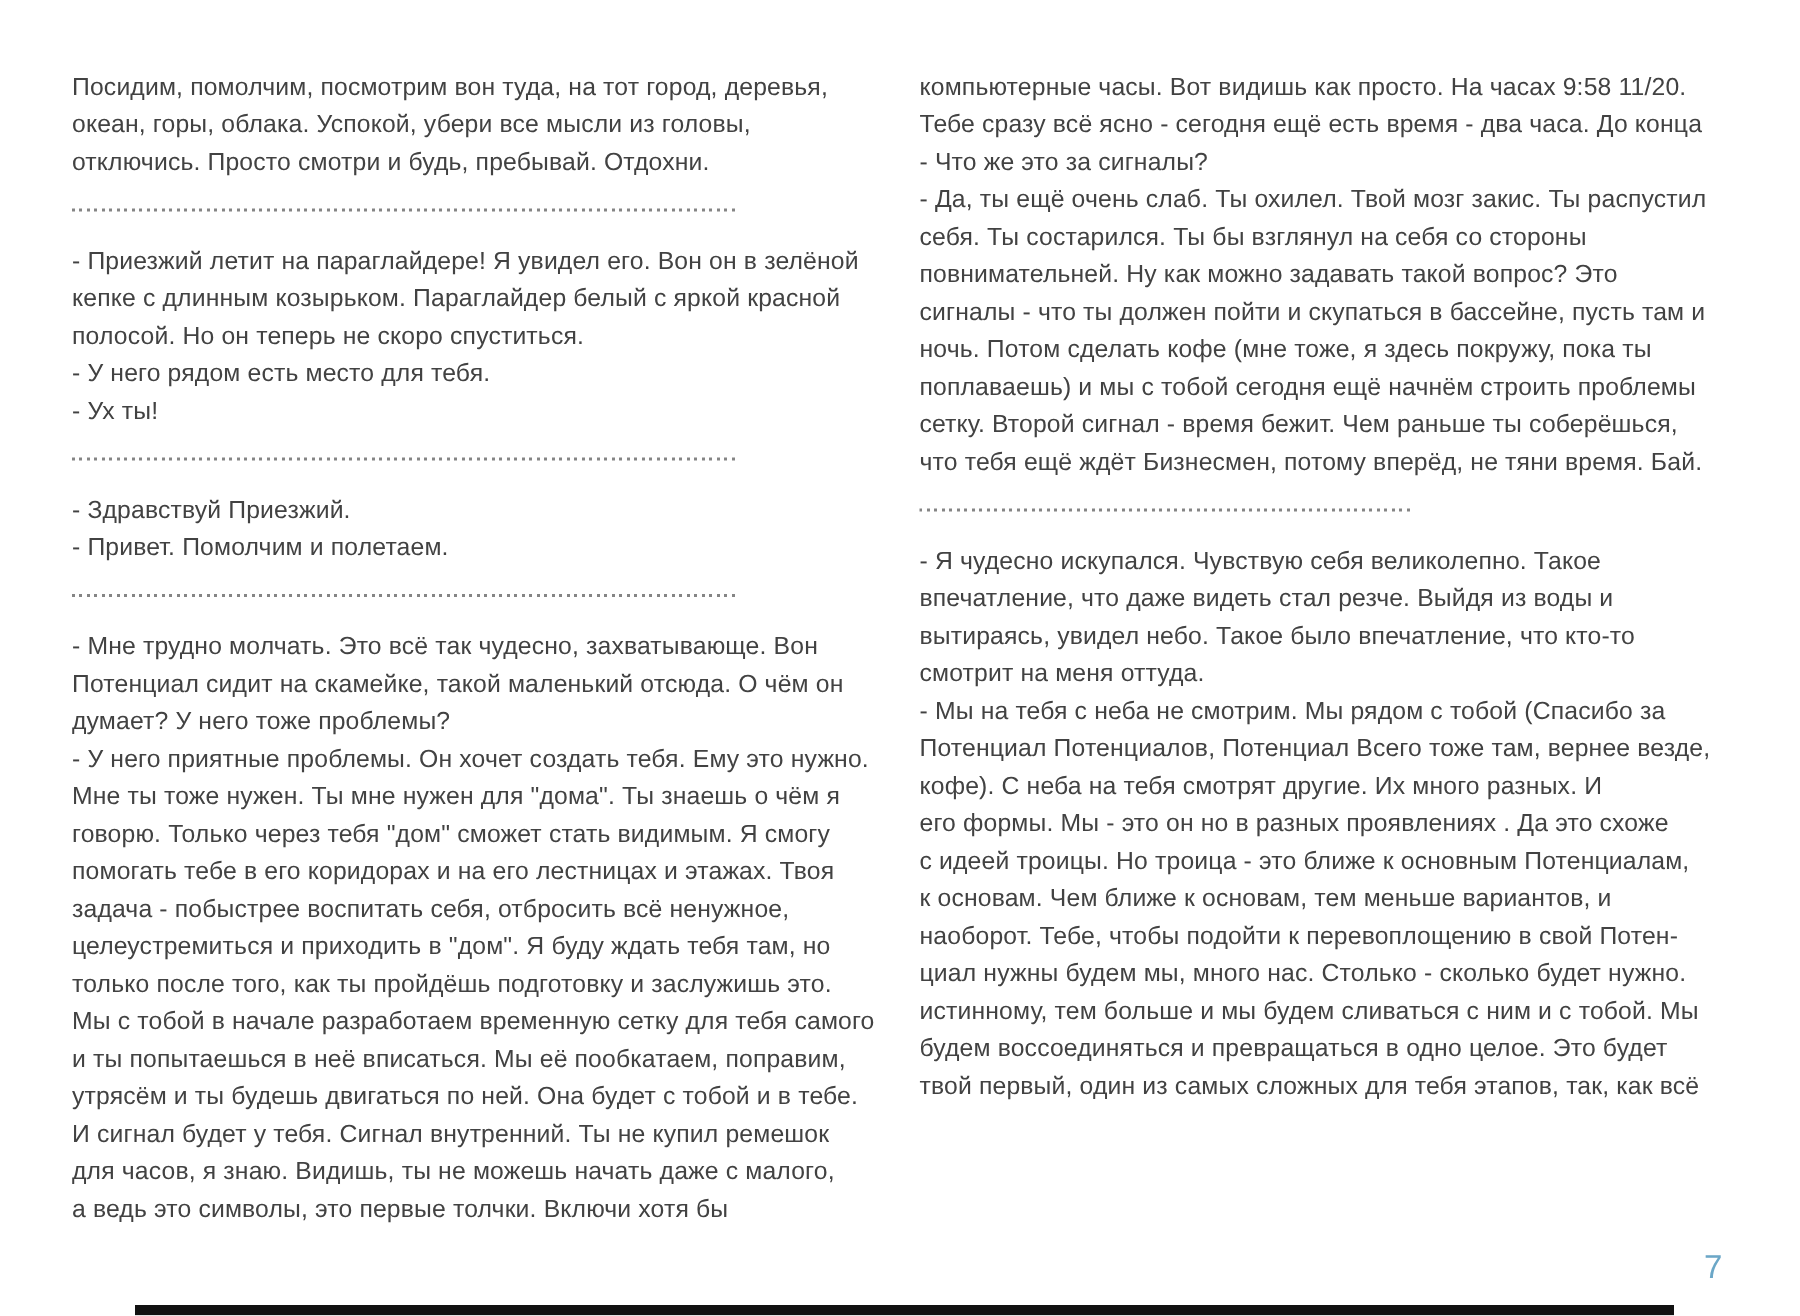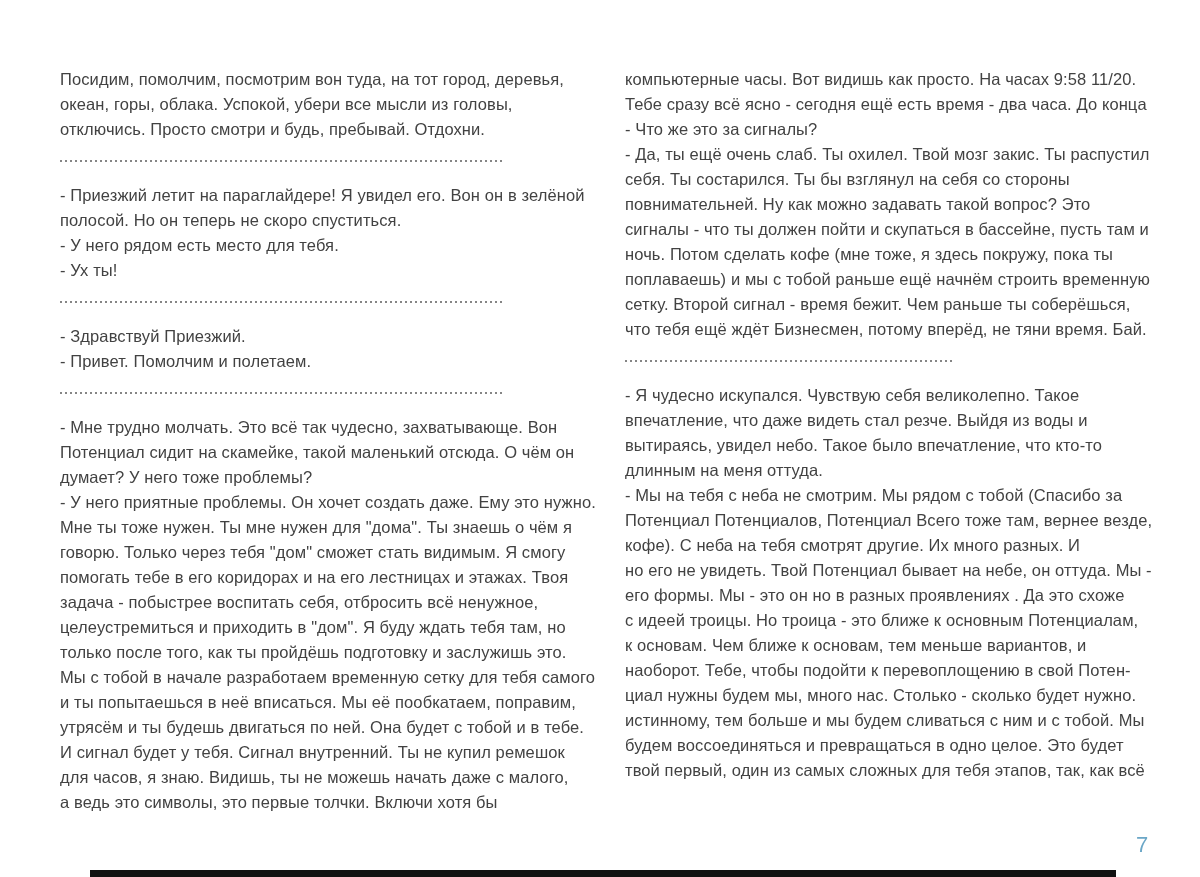--- a/index.html
+++ b/index.html
@@ -7,26 +7,25 @@
     position: relative;
     width: 1200px;
     height: 877px;
     background: #ffffff;
     overflow: hidden;
     font-family: "Liberation Sans", "DejaVu Sans", sans-serif;
     color: #424242;
   }
   .column {
     position: absolute;
-    top: 67px;
+    top: 46px;
     font-size: 16.5px;
     line-height: 25px;
     letter-spacing: 0.1px;
     white-space: nowrap;
-    margin-left: 12px;
   }
   .column-left  { left: 48px;  width: 540px; }
   .column-right { left: 613px; width: 545px; }
   .par { margin: 0; }
   .line { display: block; }
   .dotted-sep {
     height: 2px;
     margin: 18px 0 21px 0;
     background: repeating-linear-gradient(to right,
       #858585 0, #858585 2px, transparent 2px, transparent 5px);
@@ -56,35 +55,36 @@
 <div class="page">
   <div class="column column-left">
       <div class="par">
         <div class="line">Посидим, помолчим, посмотрим вон туда, на тот город, деревья,</div>
         <div class="line">океан, горы, облака. Успокой, убери все мысли из головы,</div>
         <div class="line">отключись. Просто смотри и будь, пребывай. Отдохни.</div>
       </div>
       <div class="dotted-sep"></div>
       <div class="par">
         <div class="line">- Приезжий летит на параглайдере! Я увидел его. Вон он в зелёной</div>
+        <div class="line">кепке с длинным козырьком. Параглайдер белый с яркой красной</div>
         <div class="line">полосой. Но он теперь не скоро спуститься.</div>
         <div class="line">- У него рядом есть место для тебя.</div>
         <div class="line">- Ух ты!</div>
       </div>
       <div class="dotted-sep"></div>
       <div class="par">
         <div class="line">- Здравствуй Приезжий.</div>
         <div class="line">- Привет. Помолчим и полетаем.</div>
       </div>
       <div class="dotted-sep"></div>
       <div class="par">
         <div class="line">- Мне трудно молчать. Это всё так чудесно, захватывающе. Вон</div>
         <div class="line">Потенциал сидит на скамейке, такой маленький отсюда. О чём он</div>
         <div class="line">думает? У него тоже проблемы?</div>
-        <div class="line">- У него приятные проблемы. Он хочет создать даже. Ему это нужно.</div>
+        <div class="line">- У него приятные проблемы. Он хочет создать тебя. Ему это нужно.</div>
         <div class="line">Мне ты тоже нужен. Ты мне нужен для "дома". Ты знаешь о чём я</div>
         <div class="line">говорю. Только через тебя "дом" сможет стать видимым. Я смогу</div>
         <div class="line">помогать тебе в его коридорах и на его лестницах и этажах. Твоя</div>
         <div class="line">задача - побыстрее воспитать себя, отбросить всё ненужное,</div>
         <div class="line">целеустремиться и приходить в "дом". Я буду ждать тебя там, но</div>
         <div class="line">только после того, как ты пройдёшь подготовку и заслужишь это.</div>
         <div class="line">Мы с тобой в начале разработаем временную сетку для тебя самого</div>
         <div class="line">и ты попытаешься в неё вписаться. Мы её пообкатаем, поправим,</div>
         <div class="line">утрясём и ты будешь двигаться по ней. Она будет с тобой и в тебе.</div>
         <div class="line">И сигнал будет у тебя. Сигнал внутренний. Ты не купил ремешок</div>
@@ -95,34 +95,33 @@
   <div class="column column-right">
       <div class="par">
         <div class="line">компьютерные часы. Вот видишь как просто. На часах 9:58 11/20.</div>
         <div class="line">Тебе сразу всё ясно - сегодня ещё есть время - два часа. До конца</div>
         <div class="line">- Что же это за сигналы?</div>
         <div class="line">- Да, ты ещё очень слаб. Ты охилел. Твой мозг закис. Ты распустил</div>
         <div class="line">себя. Ты состарился. Ты бы взглянул на себя со стороны</div>
         <div class="line">повнимательней. Ну как можно задавать такой вопрос? Это</div>
         <div class="line">сигналы - что ты должен пойти и скупаться в бассейне, пусть там и</div>
         <div class="line">ночь. Потом сделать кофе (мне тоже, я здесь покружу, пока ты</div>
-        <div class="line">поплаваешь) и мы с тобой раньше ещё начнём строить временную</div>
+        <div class="line">поплаваешь) и мы с тобой сегодня ещё начнём строить проблемы</div>
         <div class="line">сетку. Второй сигнал - время бежит. Чем раньше ты соберёшься,</div>
         <div class="line">что тебя ещё ждёт Бизнесмен, потому вперёд, не тяни время. Бай.</div>
       </div>
       <div class="dotted-sep"></div>
       <div class="par">
         <div class="line">- Я чудесно искупался. Чувствую себя великолепно. Такое</div>
         <div class="line">впечатление, что даже видеть стал резче. Выйдя из воды и</div>
         <div class="line">вытираясь, увидел небо. Такое было впечатление, что кто-то</div>
-        <div class="line">длинным на меня оттуда.</div>
+        <div class="line">смотрит на меня оттуда.</div>
         <div class="line">- Мы на тебя с неба не смотрим. Мы рядом с тобой (Спасибо за</div>
         <div class="line">Потенциал Потенциалов, Потенциал Всего тоже там, вернее везде,</div>
         <div class="line">кофе). С неба на тебя смотрят другие. Их много разных. И</div>
-        <div class="line">но его не увидеть. Твой Потенциал бывает на небе, он оттуда. Мы -</div>
         <div class="line">его формы. Мы - это он но в разных проявлениях . Да это схоже</div>
         <div class="line">с идеей троицы. Но троица - это ближе к основным Потенциалам,</div>
         <div class="line">к основам. Чем ближе к основам, тем меньше вариантов, и</div>
         <div class="line">наоборот. Тебе, чтобы подойти к перевоплощению в свой Потен-</div>
         <div class="line">циал нужны будем мы, много нас. Столько - сколько будет нужно.</div>
         <div class="line">истинному, тем больше и мы будем сливаться с ним и с тобой. Мы</div>
         <div class="line">будем воссоединяться и превращаться в одно целое. Это будет</div>
         <div class="line">твой первый, один из самых сложных для тебя этапов, так, как всё</div>
       </div>
     </div>

